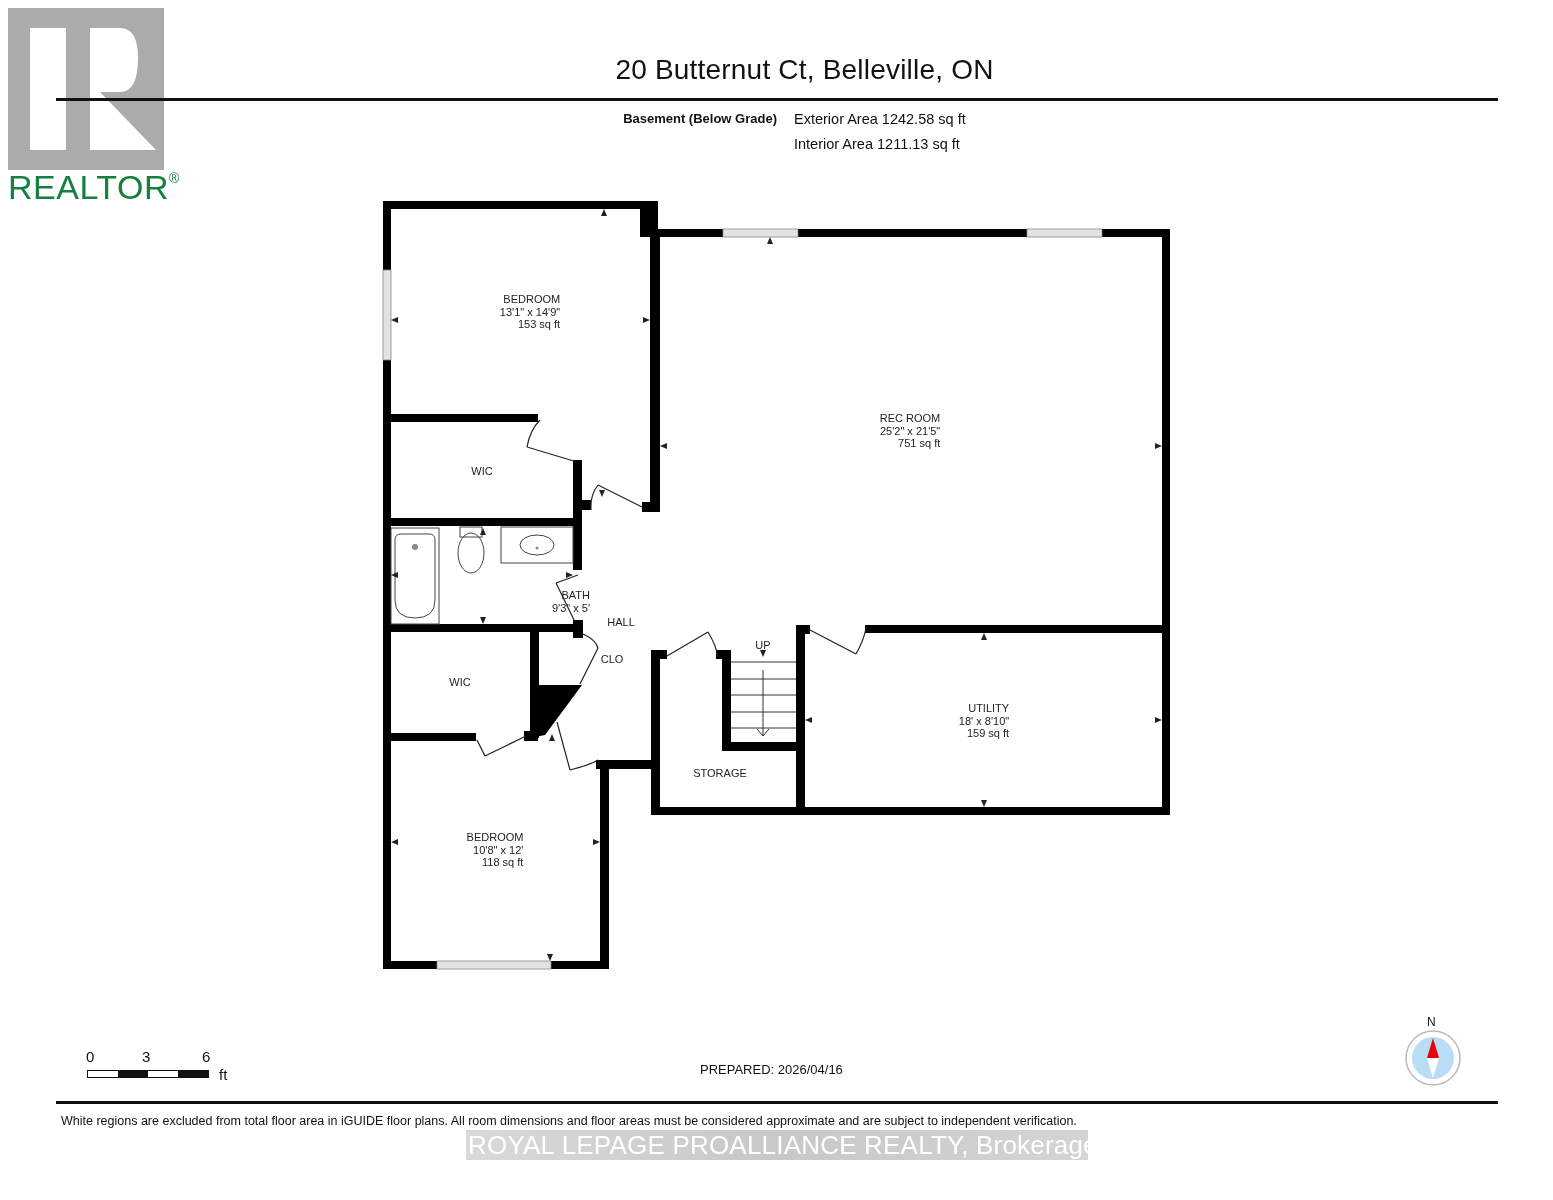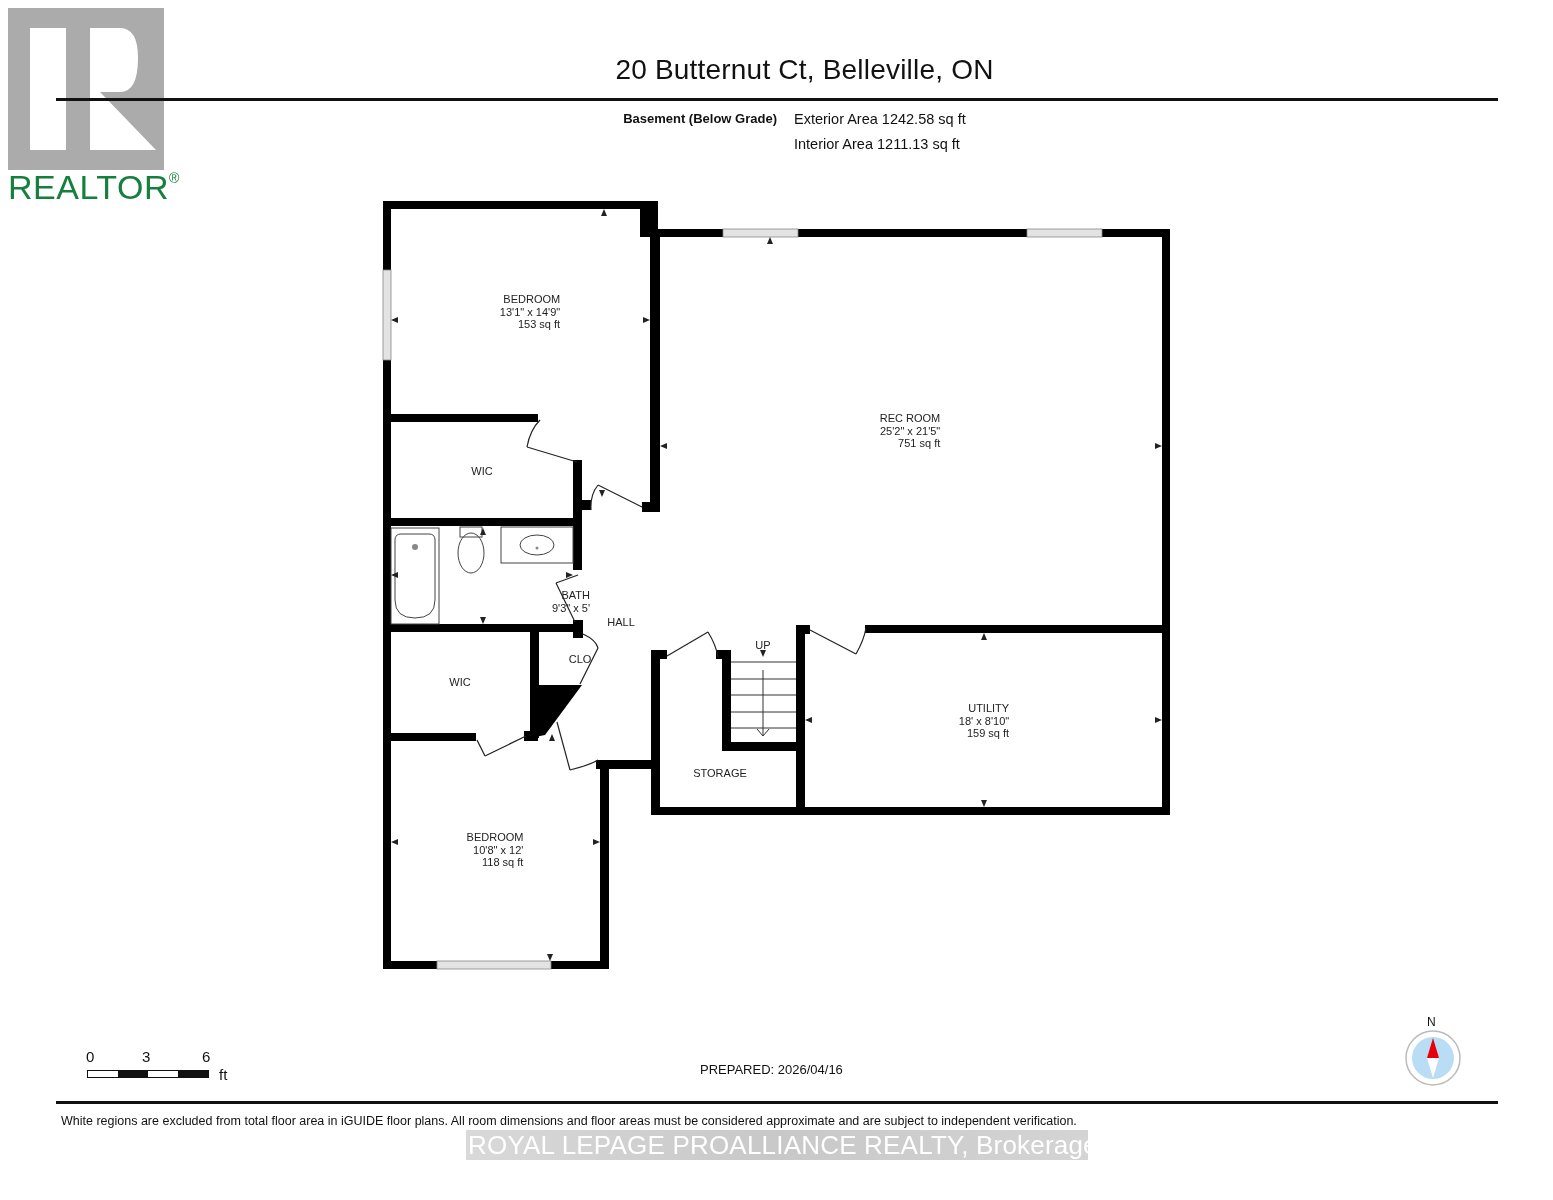--- a/index.html
+++ b/index.html
@@ -166,21 +166,21 @@
   <div class="room-label" style="left:482px;top:465px;">
     <div>WIC</div>
   </div>
   <div class="room-label" style="left:527px;top:589px;margin-left:44px;">
     <div>BATH</div>
     <div>9'3" x 5'</div>
   </div>
   <div class="room-label" style="left:621px;top:616px;">
     <div>HALL</div>
   </div>
-  <div class="room-label" style="left:556px;top:653px;padding-left:48px;">
+  <div class="room-label" style="left:588px;top:653px;padding-left:48px;">
     <div>CLO</div>
   </div>
   <div class="room-label" style="left:460px;top:676px;">
     <div>WIC</div>
   </div>
   <div class="room-label" style="left:763px;top:639px;">
     <div>UP</div>
   </div>
   <div class="room-label" style="left:984px;top:702px;">
     <div>UTILITY</div>

